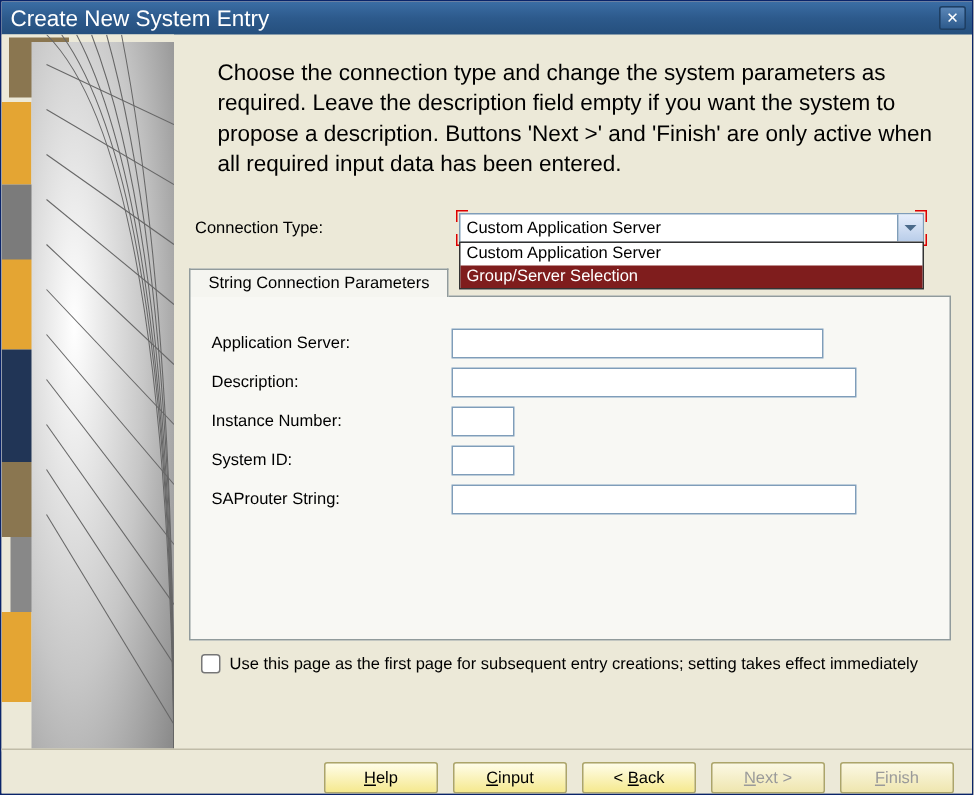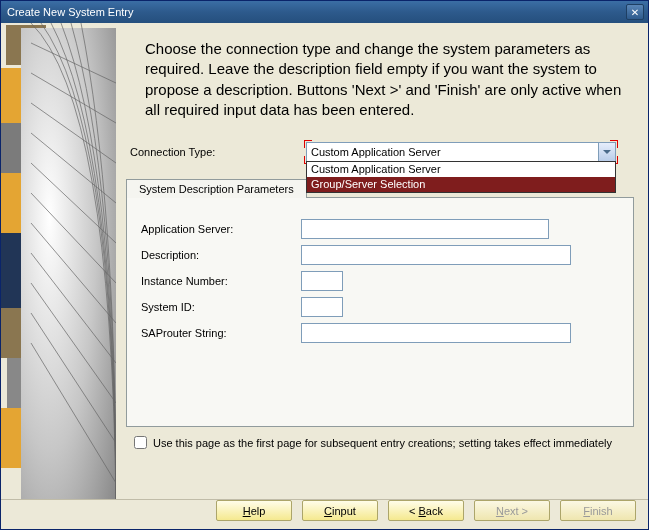--- a/index.html
+++ b/index.html
@@ -23,21 +23,21 @@
   .titlebar {
     height: 22px;
     background: linear-gradient(to bottom, #3b6ea5 0%, #2d5a8c 50%, #254f7d 100%);
     color: #fff;
     display: flex;
     align-items: center;
     padding: 0 4px 0 6px;
     justify-content: space-between;
   }
   .titlebar .title {
-    font-size: 11px;
+    font-size: 15px;
   }
   .close-btn {
     width: 18px;
     height: 16px;
     background: linear-gradient(to bottom, #5a86b7, #2d5a8c);
     border: 1px solid #1e3f63;
     border-radius: 2px;
     display: flex;
     align-items: center;
     justify-content: center;
@@ -202,21 +202,21 @@
   .button-bar {
     position: absolute;
     left: 0;
     right: 0;
     bottom: 0;
     height: 30px;
     border-top: 1px solid #c0bca8;
     background: #ece9d8;
     display: flex;
     justify-content: flex-end;
-    align-items: flex-start;
+    align-items: flex-end;
     padding-right: 12px;
     gap: 10px;
   }
   .btn {
     width: 76px;
     height: 21px;
     border: 1px solid #aca56a;
     border-radius: 2px;
     background: linear-gradient(to bottom, #fffde9, #f5e98f);
     font-size: 11px;
@@ -309,21 +309,21 @@
             </div>
           </div>
           <div class="dropdown-list">
             <div class="opt">Custom Application Server</div>
             <div class="opt selected">Group/Server Selection</div>
           </div>
         </div>
       </div>
 
       <div class="tab-area">
-        <div class="tab">System Description Parameters</div>
+        <div class="tab">String Connection Parameters</div>
         <div class="groupbox">
 
           <div class="form-row">
             <div class="form-label">Application Server:</div>
             <input class="text-input w-app" value="" style="">
           </div>
 
           <div class="form-row">
             <div class="form-label">Description:</div>
             <input class="text-input w-desc" value="" style="">

